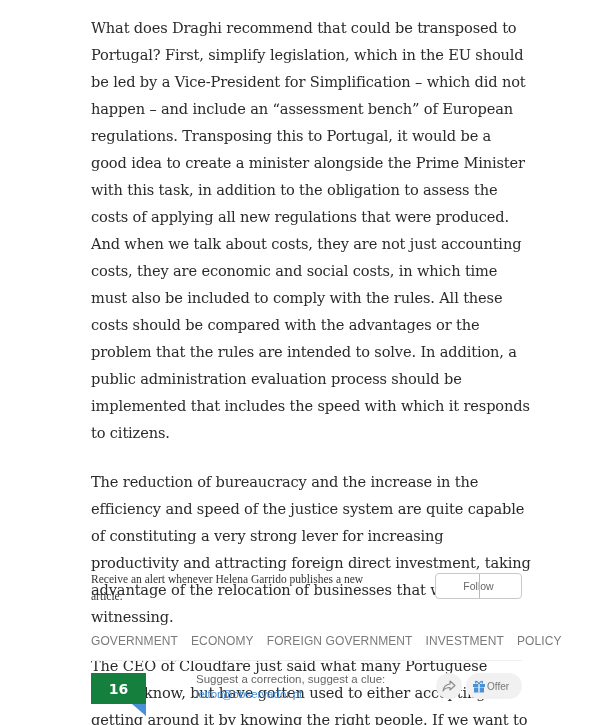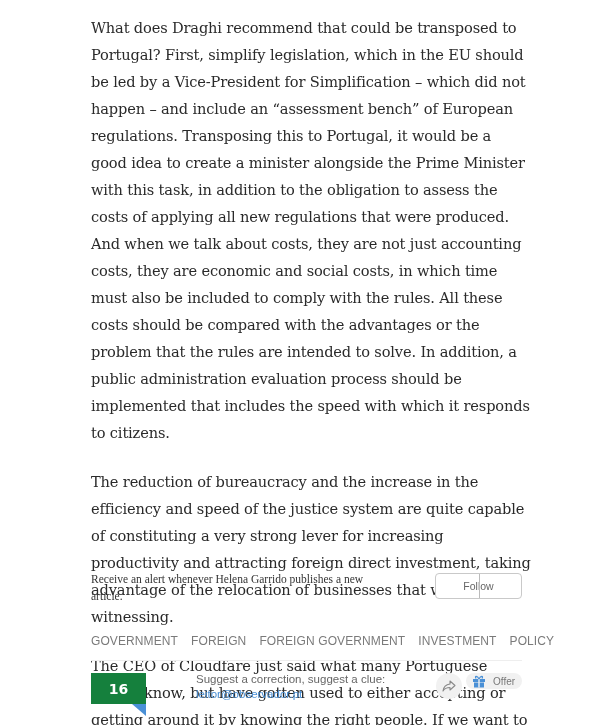--- a/index.html
+++ b/index.html
@@ -49,22 +49,22 @@
     .suggest {
       position: absolute; left: 196px; top: 672px;
       font-family: "Liberation Sans", sans-serif; font-size: 11.5px; line-height: 15px; color: #666;
     }
     .suggest a { color: #4a90d6; text-decoration: none; }
     .share-btn {
       position: absolute; left: 436px; top: 673px; width: 26px; height: 26px; border-radius: 13px;
       background: #f1f1f1; display: flex; align-items: center; justify-content: center; cursor: pointer;
     }
     .offer-btn {
-      position: absolute; left: 466px; top: 673px; width: 56px; height: 16px; border-radius: 13px;
-      background: #f1f1f1; display: flex; align-items: center; gap: 7px; padding-left: 6px; cursor: pointer;
+      position: absolute; left: 466px; top: 673px; width: 56px; height: 26px; border-radius: 13px;
+      background: #f1f1f1; display: flex; align-items: center; gap: 1px; padding-left: 6px; cursor: pointer;
       font-family: "Liberation Sans", sans-serif; font-size: 10px; color: #777;
     }
   </style>
 </head>
 <body>
 
 <div class="article">
   <p>What does Draghi recommend that could be transposed to Portugal? First, simplify legislation, which in the EU should be led by a Vice-President for Simplification – which did not happen – and include an “assessment bench” of European regulations. Transposing this to Portugal, it would be a good idea to create a minister alongside the Prime Minister with this task, in addition to the obligation to assess the costs of applying all new regulations that were produced. And when we talk about costs, they are not just accounting costs, they are economic and social costs, in which time must also be included to comply with the rules. All these costs should be compared with the advantages or the problem that the rules are intended to solve. In addition, a public administration evaluation process should be implemented that includes the speed with which it responds to citizens.</p>
   <p>The reduction of bureaucracy and the increase in the efficiency and speed of the justice system are quite capable of constituting a very strong lever for increasing productivity and attracting foreign direct investment, taking advantage of the relocation of businesses that we are witnessing.</p>
   <p>The CEO of Cloudfare just said what many Portuguese people know, but have gotten used to either accepting or getting around it by knowing the right people. If we want to be a real country, with more growth and productivity, this cannot be the way.</p>
@@ -73,21 +73,21 @@
 <div class="alert-row">
   <div class="alert-text">Receive an alert whenever Helena Garrido publishes a new article.</div>
   <div class="follow-btn">
     <span>Follow</span>
     <span class="cursor-line"></span>
   </div>
 </div>
 
 <div class="tags">
   <a>GOVERNMENT</a>
-  <a>FOREIGN</a>
+  <a>ECONOMY</a>
   <a>FOREIGN GOVERNMENT</a>
   <a>INVESTMENT</a>
   <a>POLICY</a>
 </div>
 
 <div class="divider"></div>
 
 <div class="comments">
   <span>16</span>
   <span class="tail"></span>

